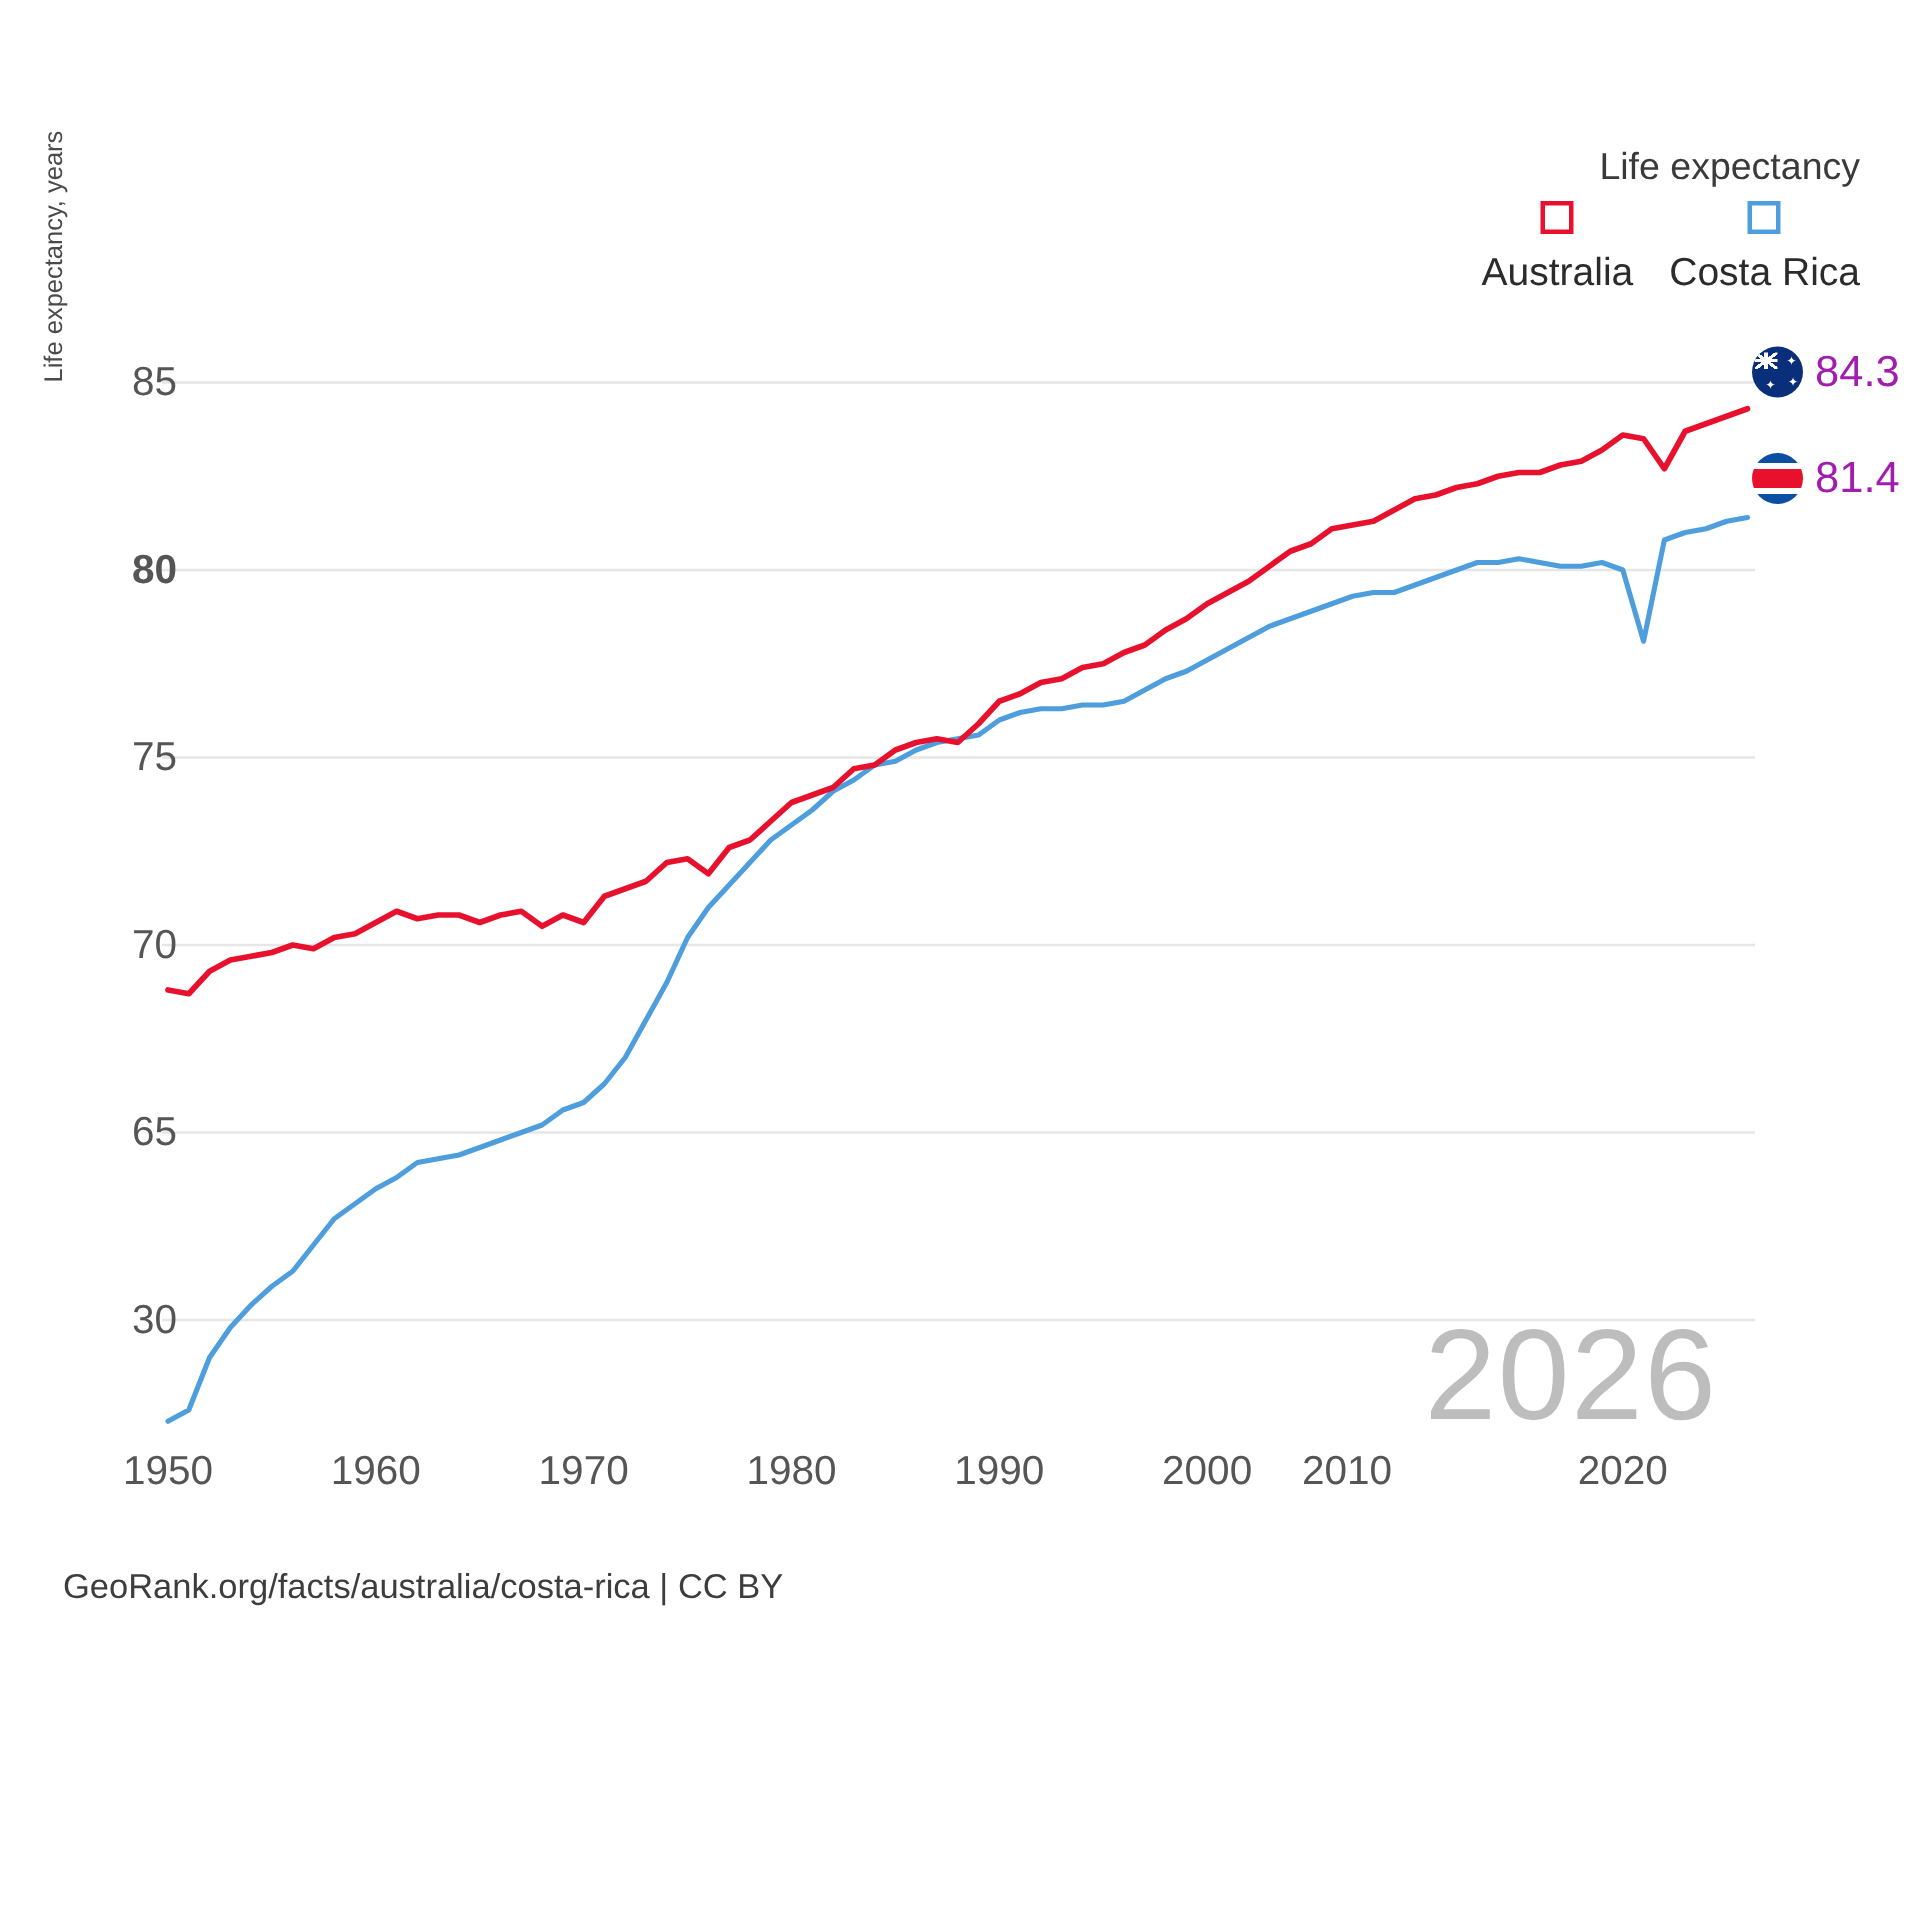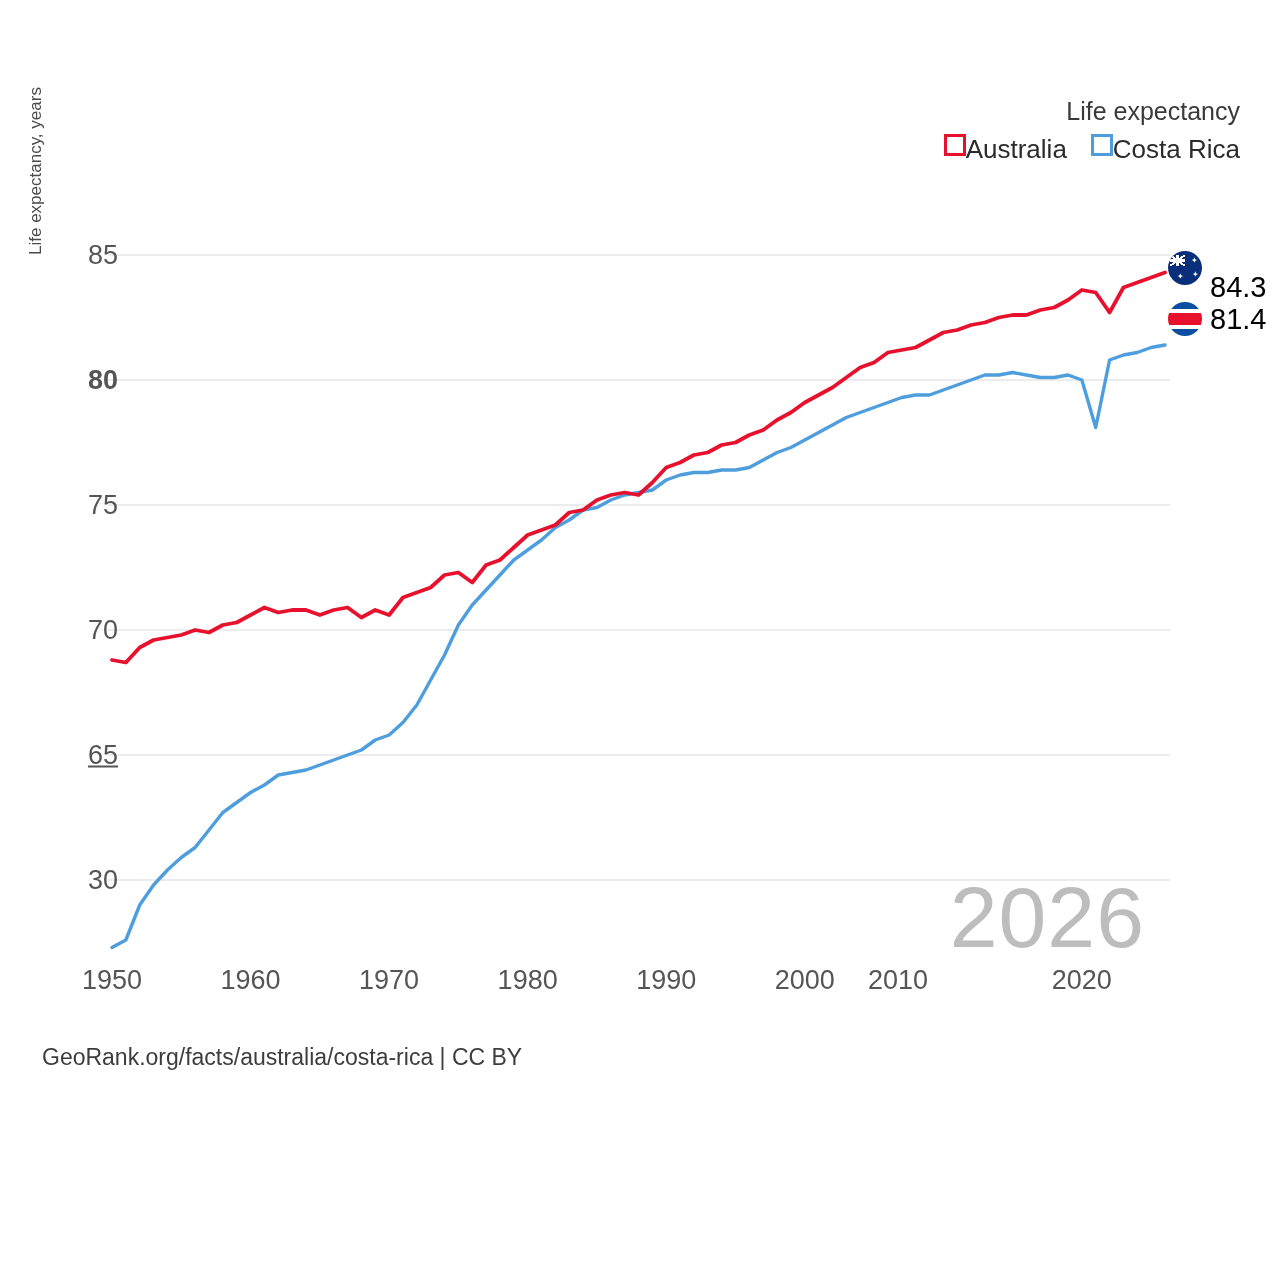--- a/index.html
+++ b/index.html
@@ -36,22 +36,23 @@
   }
   .legend-items {
     display: flex;
     flex-direction: row;
     align-items: center;
     justify-content: flex-end;
     gap: 24px;
   }
   .legend-item {
     display: flex;
-    align-items: flex-start;
-    gap: 0;
+    align-items: center;
+    gap: 10px;
+    flex-direction: column;
   }
   .legend-swatch {
     width: 22px;
     height: 22px;
     border: 3px solid #e8112d;
     background: #ffffff;
     box-sizing: border-box;
   }
   .legend-swatch.blue { border-color: #4e9ede; }
   .legend-label {
@@ -118,22 +119,22 @@
   
   .end-label {
     position: absolute;
     display: flex;
     align-items: center;
     gap: 8px;
   }
   .end-value {
     font-size: 29px;
   }
-  .end-value.red { color: #000000; margin-top: 40px; }
-  .end-value.blue { color: #000000; }
+  .end-value.red { color: #a21caf; }
+  .end-value.blue { color: #a21caf; }
   .flag {
     width: 34px;
     height: 34px;
     border-radius: 50%;
     overflow: hidden;
     position: relative;
     flex: none;
   }
   
   .flag-au { background: #0a2f7a; }
@@ -205,21 +206,21 @@
           <line x1="108" x2="1170" y1="310" y2="310" stroke="#e6e6e6" stroke-width="1.6"></line>
           <line x1="108" x2="1170" y1="185" y2="185" stroke="#e6e6e6" stroke-width="1.6"></line>
           <line x1="108" x2="1170" y1="60" y2="60" stroke="#e6e6e6" stroke-width="1.6"></line>
         </g>
       <path id="series-costa-rica" fill="none" stroke="#4e9ede" stroke-width="3.4" stroke-linejoin="round" stroke-linecap="round" d="M112.00 752.50 L125.86 745.00 L139.71 710.00 L153.57 690.00 L167.42 675.00 L181.28 662.50 L195.13 652.50 L208.99 635.00 L222.84 617.50 L236.70 607.50 L250.55 597.50 L264.41 590.00 L278.26 580.00 L292.12 577.50 L305.97 575.00 L319.83 570.00 L333.68 565.00 L347.54 560.00 L361.39 555.00 L375.25 545.00 L389.11 540.00 L402.96 527.50 L416.82 510.00 L430.67 485.00 L444.53 460.00 L458.38 430.00 L472.24 410.00 L486.09 395.00 L499.95 380.00 L513.80 365.00 L527.66 355.00 L541.51 345.00 L555.37 332.50 L569.22 325.00 L583.08 315.00 L596.93 312.50 L610.79 305.00 L624.64 300.00 L638.50 297.50 L652.36 295.00 L666.21 285.00 L680.07 280.00 L693.92 277.50 L707.78 277.50 L721.63 275.00 L735.49 275.00 L749.34 272.50 L763.20 265.00 L777.05 257.50 L790.91 252.50 L804.76 245.00 L818.62 237.50 L832.47 230.00 L846.33 222.50 L860.18 217.50 L874.04 212.50 L887.89 207.50 L901.75 202.50 L915.61 200.00 L929.46 200.00 L943.32 195.00 L957.17 190.00 L971.03 185.00 L984.88 180.00 L998.74 180.00 L1012.59 177.50 L1026.45 180.00 L1040.30 182.50 L1054.16 182.50 L1068.01 180.00 L1081.87 185.00 L1095.72 232.50 L1109.58 165.00 L1123.43 160.00 L1137.29 157.50 L1151.14 152.50 L1165.00 150.00"></path>
       <path id="series-australia" fill="none" stroke="#e8112d" stroke-width="3.8" stroke-linejoin="round" stroke-linecap="round" d="M112.00 465.00 L125.86 467.50 L139.71 452.50 L153.57 445.00 L167.42 442.50 L181.28 440.00 L195.13 435.00 L208.99 437.50 L222.84 430.00 L236.70 427.50 L250.55 420.00 L264.41 412.50 L278.26 417.50 L292.12 415.00 L305.97 415.00 L319.83 420.00 L333.68 415.00 L347.54 412.50 L361.39 422.50 L375.25 415.00 L389.11 420.00 L402.96 402.50 L416.82 397.50 L430.67 392.50 L444.53 380.00 L458.38 377.50 L472.24 387.50 L486.09 370.00 L499.95 365.00 L513.80 352.50 L527.66 340.00 L541.51 335.00 L555.37 330.00 L569.22 317.50 L583.08 315.00 L596.93 305.00 L610.79 300.00 L624.64 297.50 L638.50 300.00 L652.36 287.50 L666.21 272.50 L680.07 267.50 L693.92 260.00 L707.78 257.50 L721.63 250.00 L735.49 247.50 L749.34 240.00 L763.20 235.00 L777.05 225.00 L790.91 217.50 L804.76 207.50 L818.62 200.00 L832.47 192.50 L846.33 182.50 L860.18 172.50 L874.04 167.50 L887.89 157.50 L901.75 155.00 L915.61 152.50 L929.46 145.00 L943.32 137.50 L957.17 135.00 L971.03 130.00 L984.88 127.50 L998.74 122.50 L1012.59 120.00 L1026.45 120.00 L1040.30 115.00 L1054.16 112.50 L1068.01 105.00 L1081.87 95.00 L1095.72 97.50 L1109.58 117.50 L1123.43 92.50 L1137.29 87.50 L1151.14 82.50 L1165.00 77.50"></path>
     </svg>
 
     <div id="y-ticks" style="position:absolute;left:0;top:0;width:118px;height:765px;">
         <div class="y-tick-label" style="top: 685px;">30</div>
-        <div class="y-tick-label" style="top: 560px; text-decoration: underline;">65</div>
+        <div class="y-tick-label" style="top: 560px;">65</div>
         <div class="y-tick-label" style="top: 435px;">70</div>
         <div class="y-tick-label" style="top: 310px;">75</div>
         <div class="y-tick-label" style="top: 185px; font-weight: bold;">80</div>
         <div class="y-tick-label" style="top: 60px;">85</div>
       </div>
   </div>
 
   <div class="y-axis-title">Life expectancy, years</div>
 
   <div class="x-axis" id="x-ticks">

